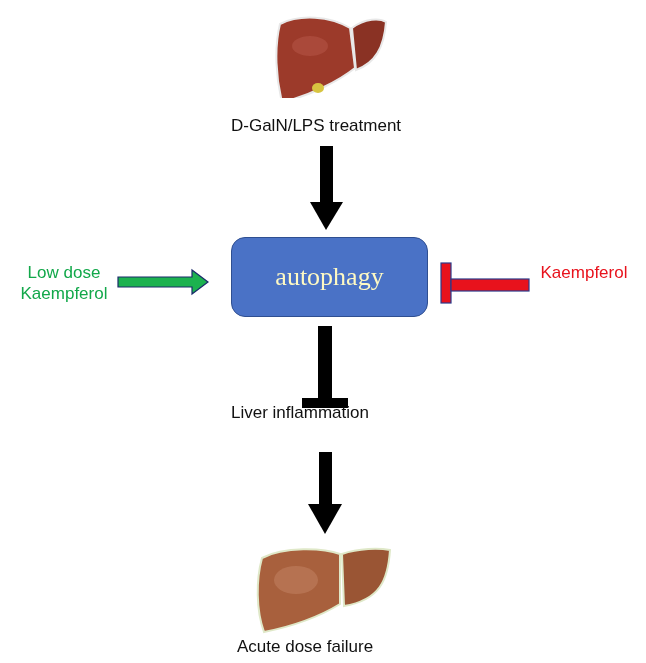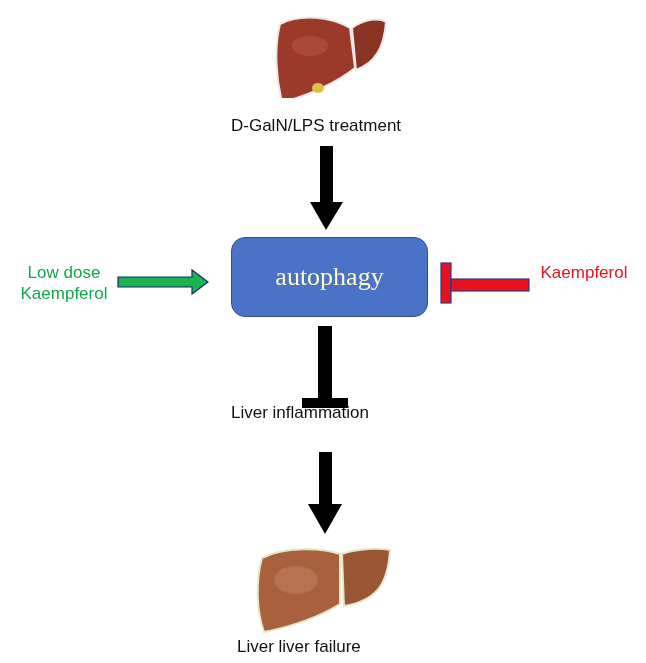--- a/index.html
+++ b/index.html
@@ -63,13 +63,13 @@
   <rect x="15" y="0" width="13" height="54" fill="#000"></rect>
   <polygon points="4,52 38,52 21,82" fill="#000"></polygon>
 </svg>
 
 <svg class="abs" style="left:254px; top:540px;" width="140" height="94">
   <path d="M8 18 C30 6 70 8 86 14 L86 64 C60 80 30 88 10 92 C2 70 2 40 8 18 Z" fill="#a8603d" stroke="#dfe8c8" stroke-width="2"></path>
   <path d="M88 14 C105 8 125 8 136 10 C134 40 126 60 90 66 Z" fill="#9a5534" stroke="#dfe8c8" stroke-width="2"></path>
   <ellipse cx="42" cy="40" rx="22" ry="14" fill="#c78a6a" opacity="0.45"></ellipse>
 </svg>
 
-<div class="abs label" style="left:237px; top:637px;">Liver liver failure</div>
+<div class="abs label" style="left:237px; top:637px;">Acute dose failure</div>
 
 </body></html>

